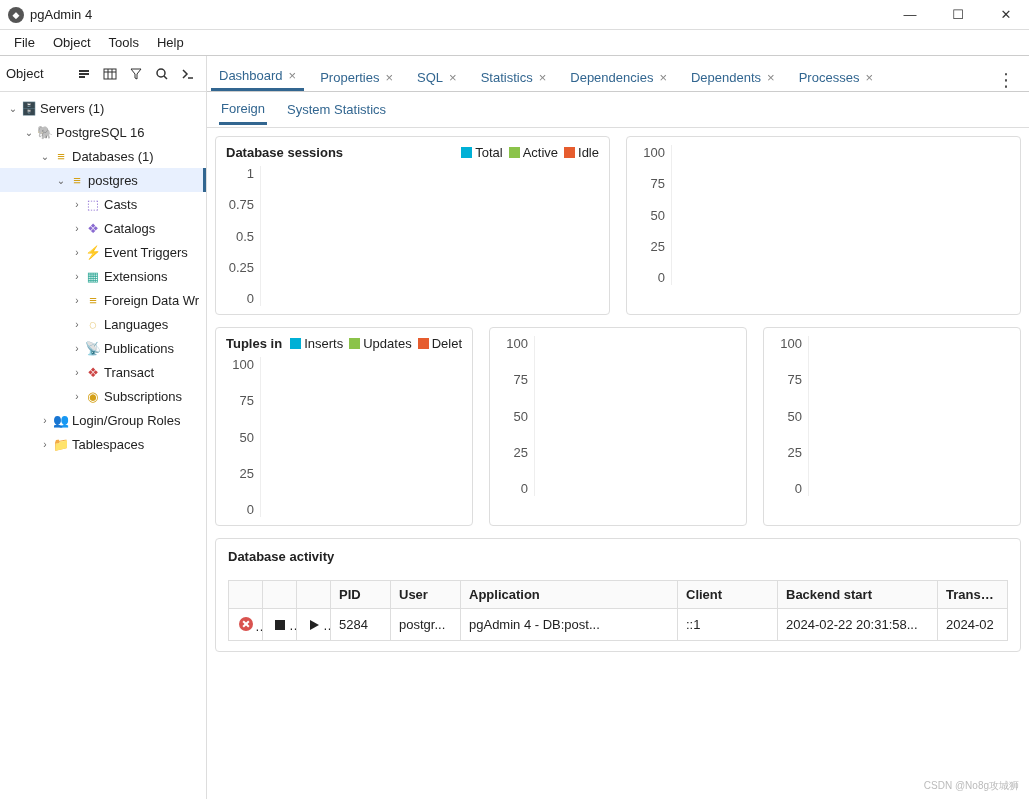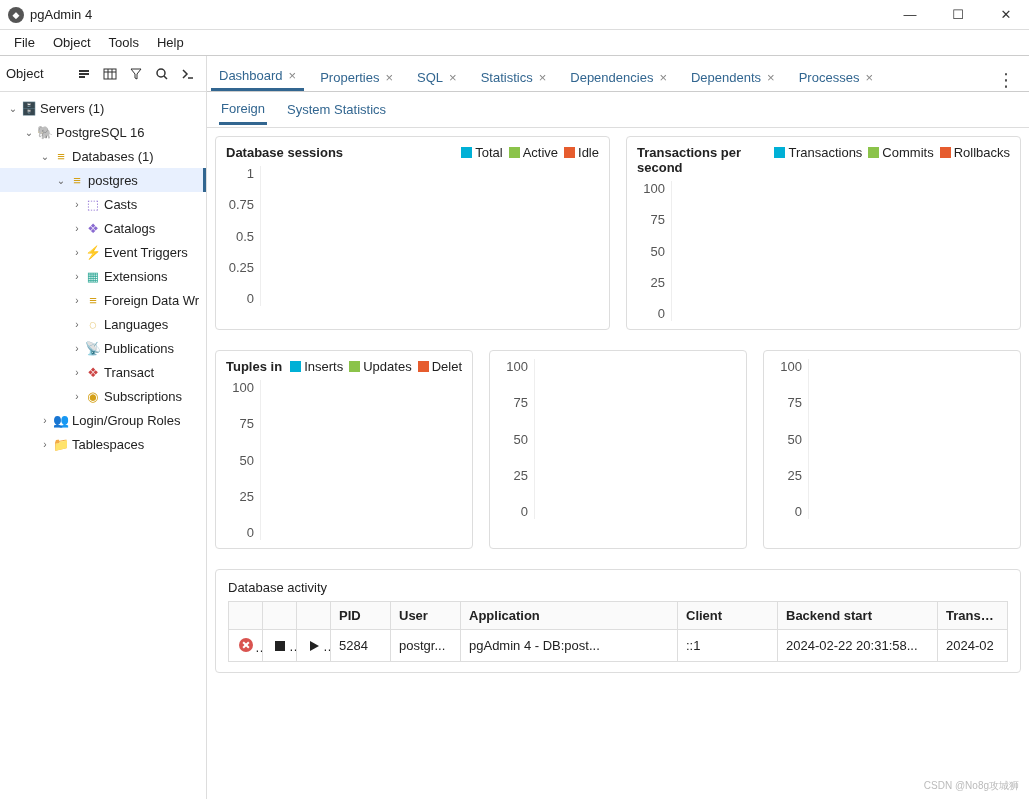--- a/index.html
+++ b/index.html
@@ -25,32 +25,32 @@
 .content{flex:1;display:flex;flex-direction:column;overflow:hidden}
 .tabs{display:flex;align-items:flex-end;height:36px;border-bottom:1px solid #ccc;padding:0 4px;gap:8px}
 .tab{display:flex;align-items:center;padding:0 8px;height:28px;gap:6px;cursor:pointer;color:#326690}
 .tab.active{border-bottom:3px solid #326690;font-weight:500}
 .tab .x{color:#888;font-size:13px}
 .tabs .more{margin-left:auto;padding:0 10px;font-size:18px;color:#444;cursor:pointer}
 .subtabs{display:flex;align-items:center;height:36px;border-bottom:1px solid #ddd;padding:0 12px;gap:18px}
 .subtab{padding:6px 2px;cursor:pointer;color:#326690}
 .subtab.active{color:#326690;border-bottom:3px solid #326690;font-weight:500}
 .dash{flex:1;overflow:auto;padding:8px;background:#fff;position:relative}
-.row{display:flex;gap:16px;margin-bottom:20px}
+.row{display:flex;gap:16px;margin-bottom:12px}
 .card{border:1px solid #ddd;border-radius:4px;padding:8px 10px;flex:1;min-width:0}
 .card-head{display:flex;align-items:flex-start;gap:6px;flex-wrap:wrap;margin-bottom:6px}
 .card-title{font-weight:600;font-size:13px;margin-right:auto}
 .leg{display:flex;align-items:center;gap:3px;font-size:12px}
 .sw{width:11px;height:11px;display:inline-block}
 .chart{position:relative;height:140px}
 .chart.small{height:160px}
 .yaxis{position:absolute;left:0;top:0;bottom:0;width:34px;display:flex;flex-direction:column;justify-content:space-between;text-align:right;font-size:12px;color:#555;padding-right:6px}
 .plot{position:absolute;left:34px;right:0;top:0;bottom:0;border-left:1px solid #eee}
 .activity-card{border:1px solid #ddd;border-radius:4px;padding:10px 12px}
-.act-title{font-weight:400;margin-bottom:6px}
+.act-title{font-weight:700;margin-bottom:16px}
 .act-tabs{display:flex;align-items:center;gap:18px;border-bottom:1px solid #ddd;margin-bottom:10px}
 .act-tab{padding:6px 2px;cursor:pointer}
 .act-tab.active{color:#326690;border-bottom:3px solid #326690;font-weight:500}
 .refresh{margin-left:auto;border:1px solid #ccc;border-radius:4px;width:30px;height:26px;display:flex;align-items:center;justify-content:center;cursor:pointer}
 .filter-row{display:flex;align-items:center;gap:10px;margin-bottom:10px}
 .chk{width:14px;height:14px;border:1px solid #999;border-radius:2px}
 .search{margin-left:auto;border:1px solid #ccc;border-radius:3px;padding:4px 8px;width:220px;font-size:13px;outline:none}
 table{width:100%;border-collapse:collapse;table-layout:fixed}
 th,td{border:1px solid #ddd;padding:6px 8px;text-align:left;font-size:13px;overflow:hidden;text-overflow:ellipsis;white-space:nowrap}
 th{font-weight:600;background:#fafafa}
@@ -263,36 +263,20 @@
                 <div>1</div>
                 <div>0.75</div>
                 <div>0.5</div>
                 <div>0.25</div>
                 <div>0</div>
               </div>
               <div class="plot"></div>
           </div>
         </div>
         <div class="card" style="flex:1">
-          <div class="card-head">
-            <span class="card-title" style="max-width:110px">Transactions per second</span>
-
-          <span class="leg">
-                <span class="sw" style="background:#00b0d6"></span>
-                <span>Transactions</span>
-              </span>
-              <span class="leg">
-                <span class="sw" style="background:#8bc34a"></span>
-                <span>Commits</span>
-              </span>
-              <span class="leg">
-                <span class="sw" style="background:#e65c2e"></span>
-                <span>Rollbacks</span>
-              </span>
-            </div>
           <div class="chart">
             <div class="yaxis" id="y-tps">
                 <div>100</div>
                 <div>75</div>
                 <div>50</div>
                 <div>25</div>
                 <div>0</div>
               </div>
               <div class="plot"></div>
           </div>

